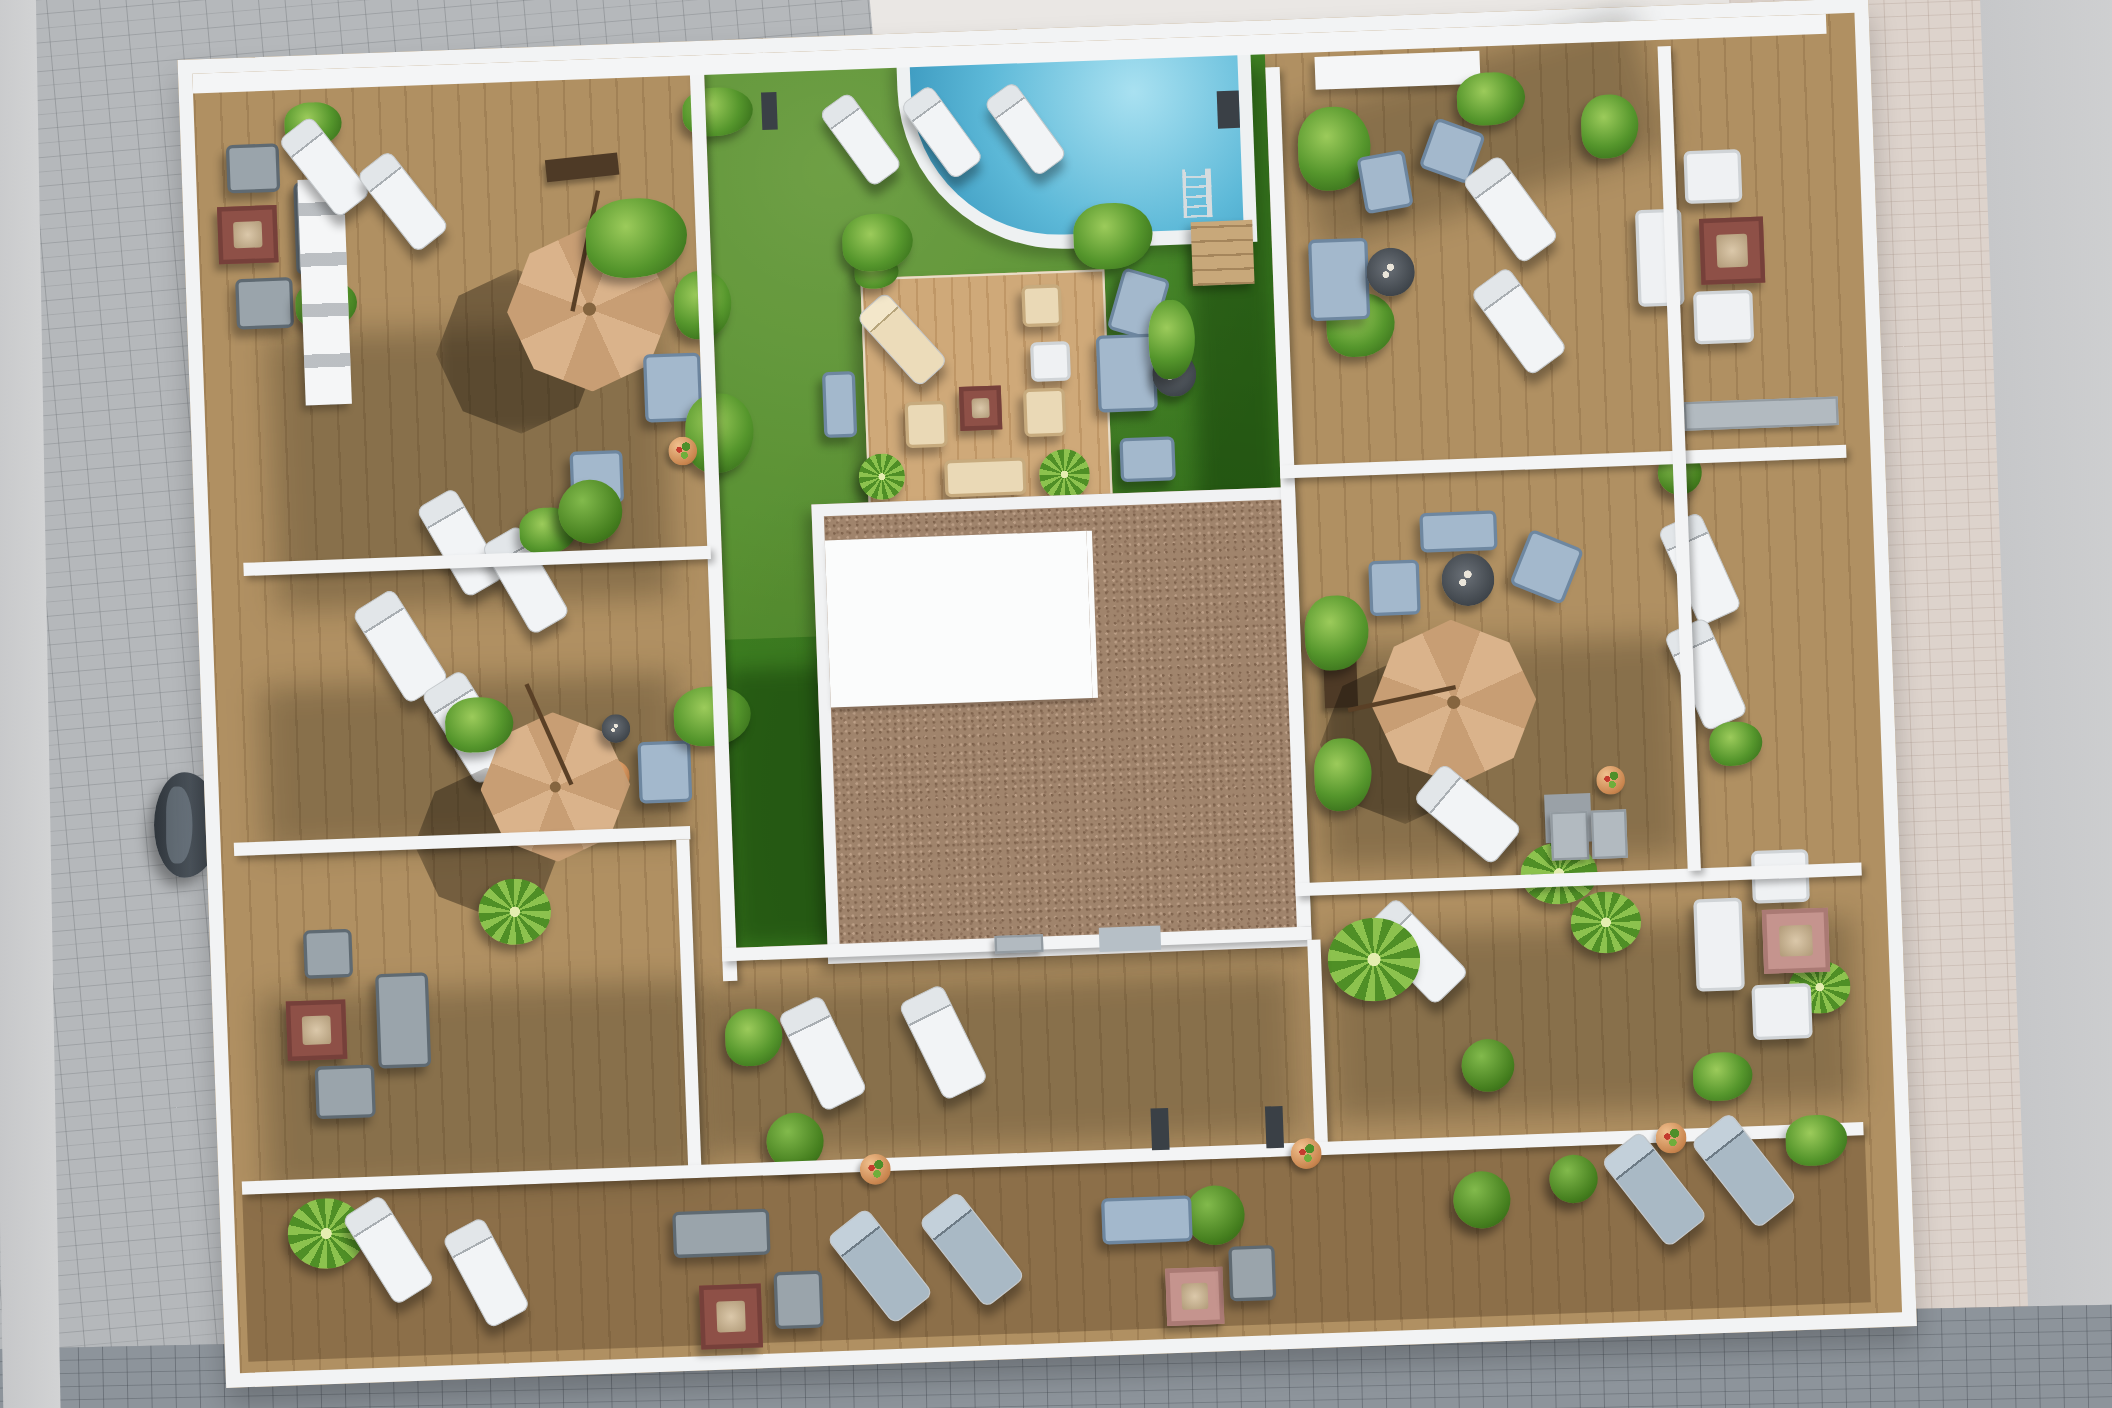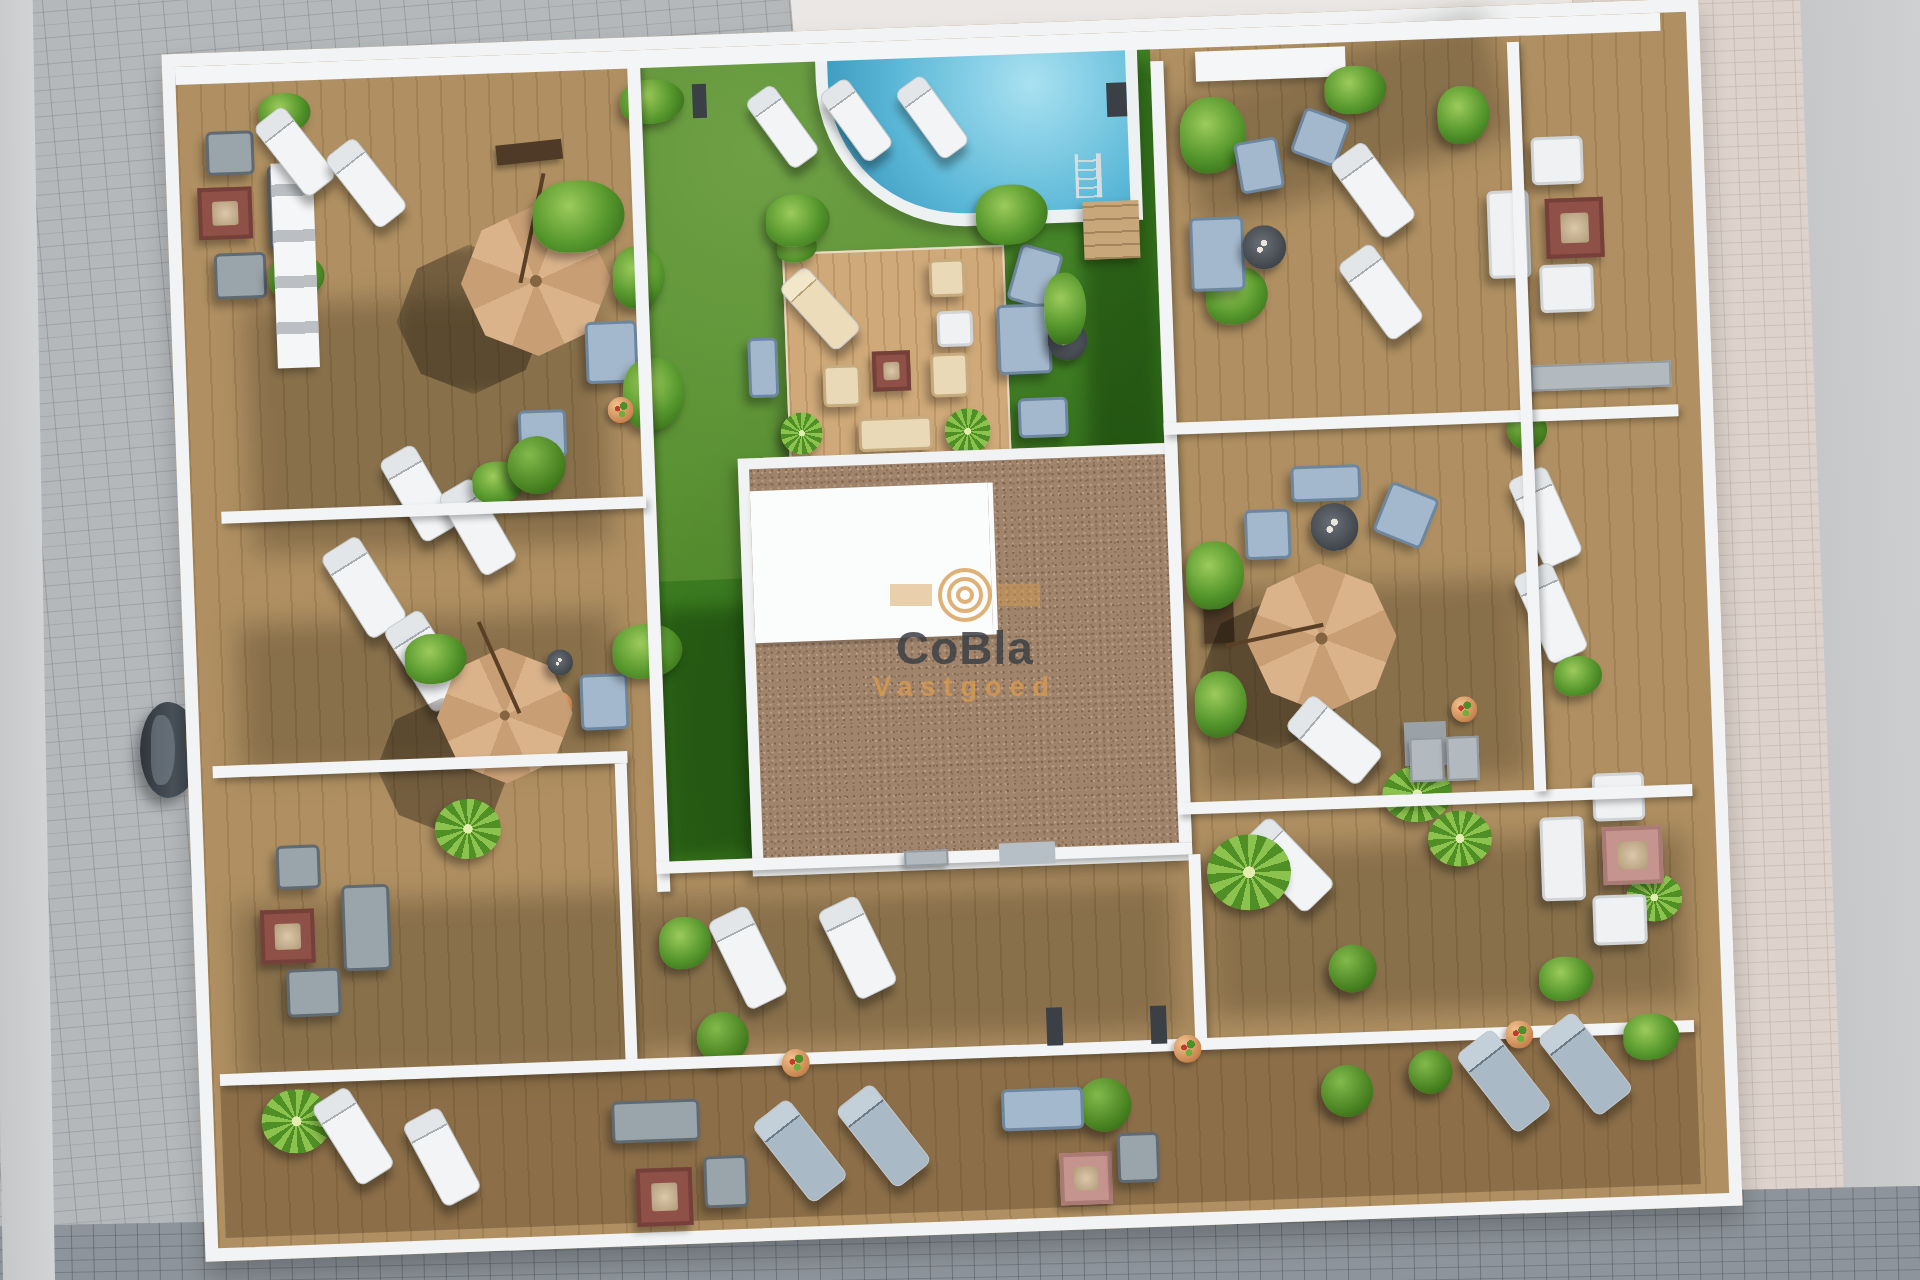--- a/index.html
+++ b/index.html
@@ -321,27 +321,14 @@
     <div class="a door" style="left:940px;top:974px;width:16px;height:38px;"></div>
     <div class="a bush" style="left:1108px;top:1040px;width:52px;height:52px;"></div>
     <div class="a bush" style="left:1196px;top:1028px;width:44px;height:44px;"></div>
     <div class="a lg bg" style="left:1268px;top:1012px;width:44px;height:98px;transform:rotate(-36deg);"></div>
     <div class="a lg bg" style="left:1350px;top:998px;width:44px;height:98px;transform:rotate(-36deg);"></div>
     <div class="a plant" style="left:1412px;top:1000px;width:56px;height:46px;"></div>
 
     <div class="a" style="left:0;top:0;width:1486px;height:18px;background:#f4f5f6;"></div>
   </div>
 
-  <div class="a wm" style="left:835px;top:568px;width:260px;height:164px;">
-    <div class="wm-logo">
-      <span class="wm-bar"></span>
-      <span class="wm-rings">
-        <span class="wm-r1"></span>
-          <span class="wm-r2"></span>
-          <span class="wm-r3"></span>
-      </span>
-      <span class="wm-bar"></span>
-    </div>
-    <div class="wm-title">CoBla</div>
-    <div class="wm-sub">Vastgoed</div>
-  </div>
 
 </div>
 
 </body></html>

